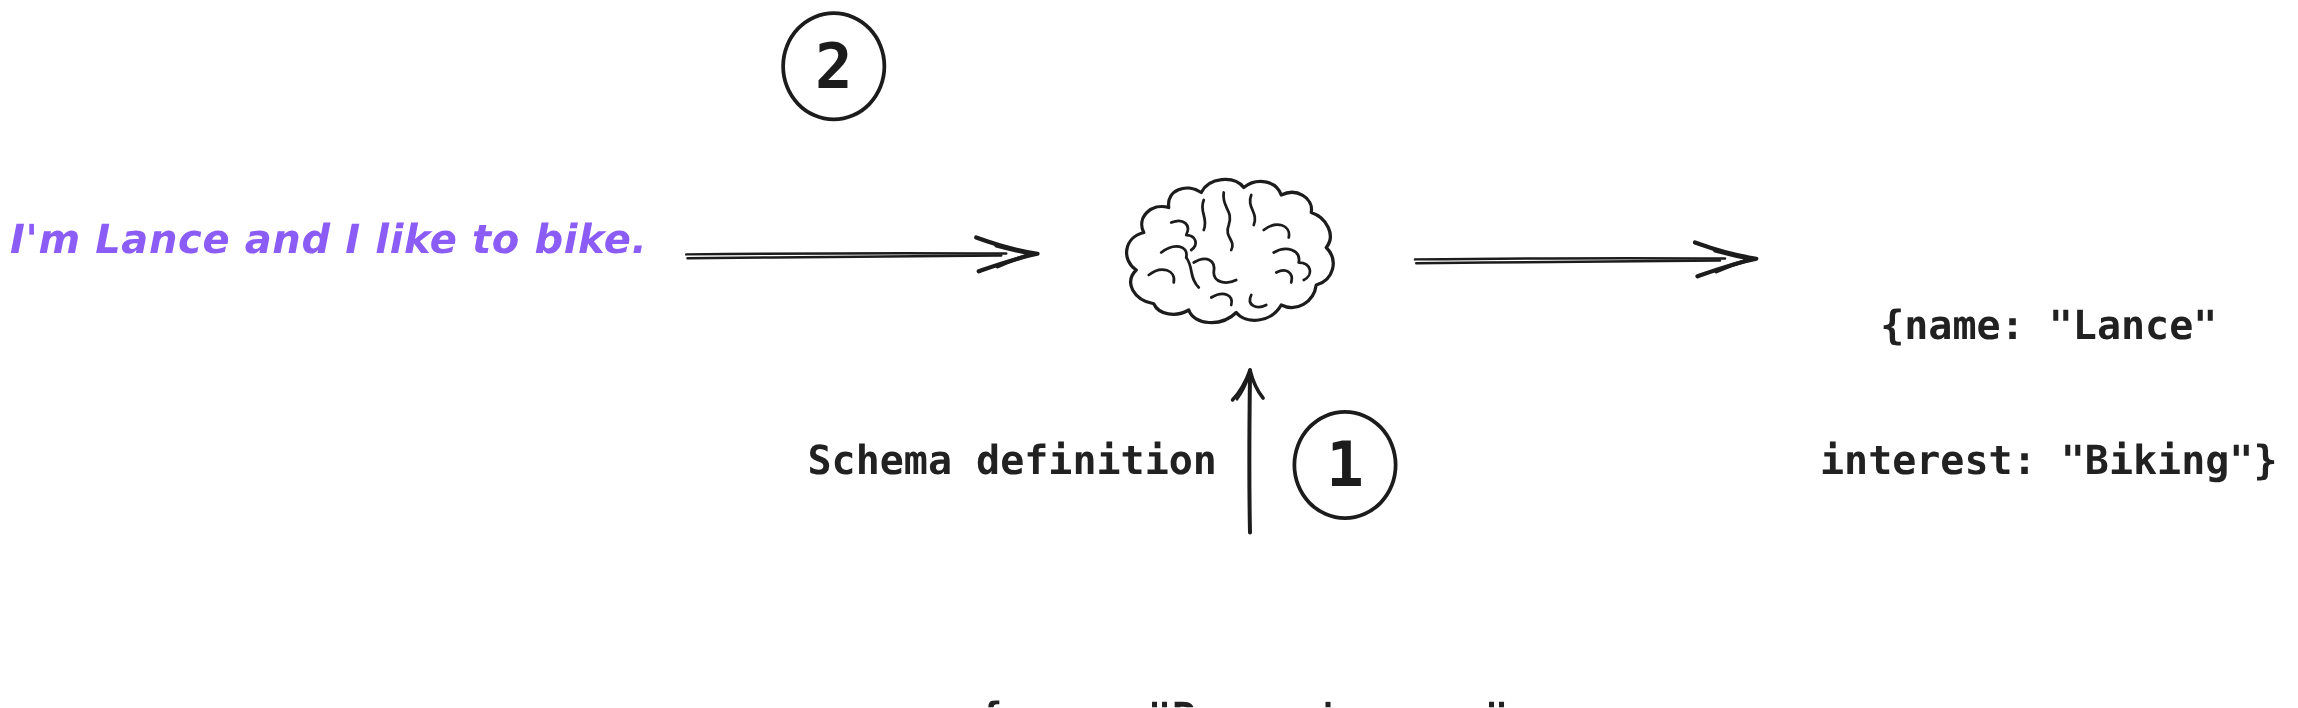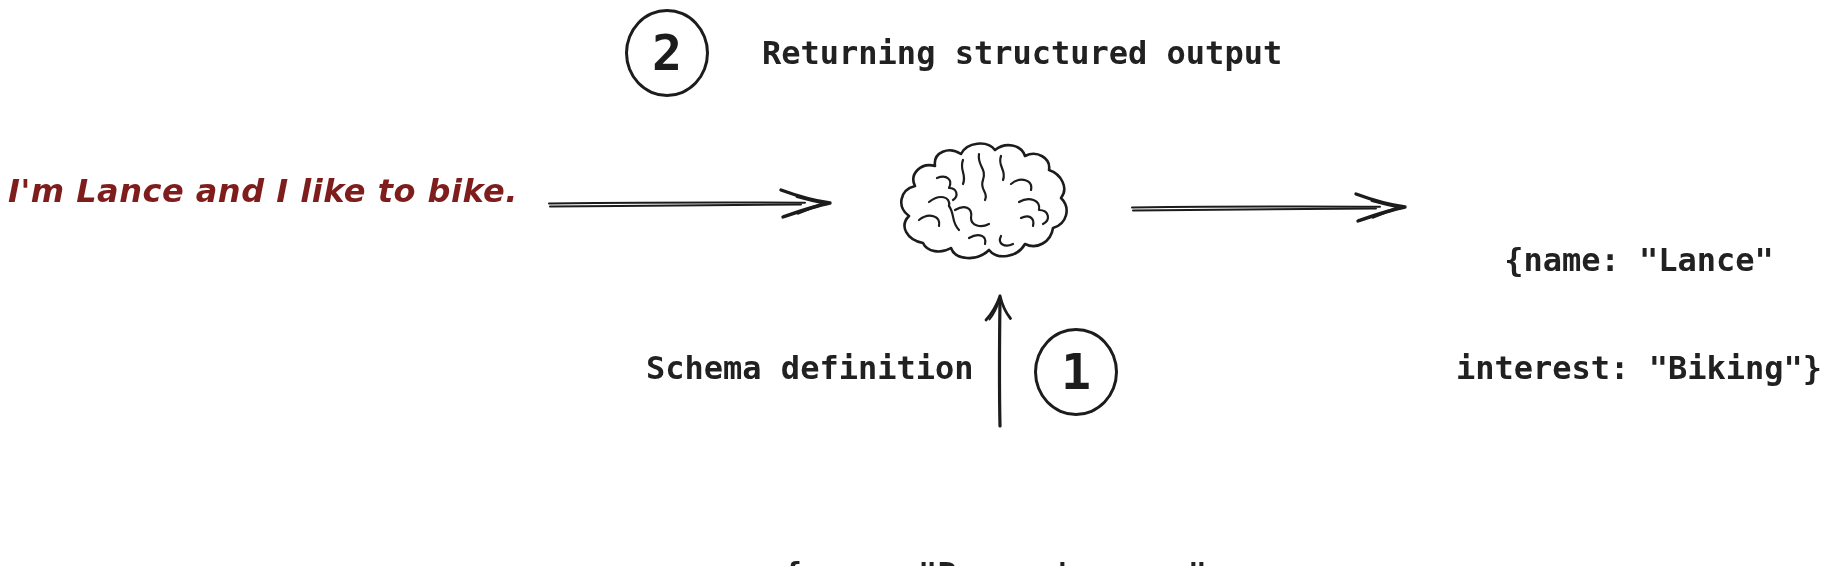--- a/index.html
+++ b/index.html
@@ -57,21 +57,21 @@
   
   .handwriting {
     position: absolute;
     left: 8px;
     top: 172px;
     font-family: "DejaVu Sans", "Liberation Sans", sans-serif;
     font-style: italic;
     font-weight: 600;
     font-size: 32px;
     letter-spacing: 0.5px;
-    color: #7f1d1d;
+    color: #8b5cf6;
     white-space: nowrap;
   }
 
   
   .json-block {
     position: absolute;
     font-family: "DejaVu Sans Mono", "Liberation Mono", monospace;
     font-weight: bold;
     font-size: 32px;
     color: #212121;
@@ -90,21 +90,20 @@
   }
 </style>
 </head>
 <body>
 
 <div class="canvas">
 
   <div class="badge badge-2">
     <span>2</span>
   </div>
-  <div class="mono-label label-step2">Returning structured output</div>
 
   <div class="handwriting">I'm Lance and I like to bike.</div>
 
   <svg class="abs" style="left:545px; top:186px;" width="300" height="34" viewBox="0 0 300 34">
     <path class="stroke" stroke-width="2" d="M4 17.5 C 90 16.6, 180 16.2, 260 16.8"></path>
     <path class="stroke" stroke-width="2" d="M5 20.6 C 90 19.6, 180 19.1, 256 18.4"></path>
     <path class="stroke" stroke-width="3.4" d="M236 4 C 251 9.5, 268 14.5, 285 17 C 268 20.5, 251 26.5, 238 31"></path>
     <path class="stroke" stroke-width="3" d="M252 10.5 C 262 13.2, 272 15.6, 281 17.3 C 271 20, 261 23.6, 253 27.2"></path>
   </svg>
 

